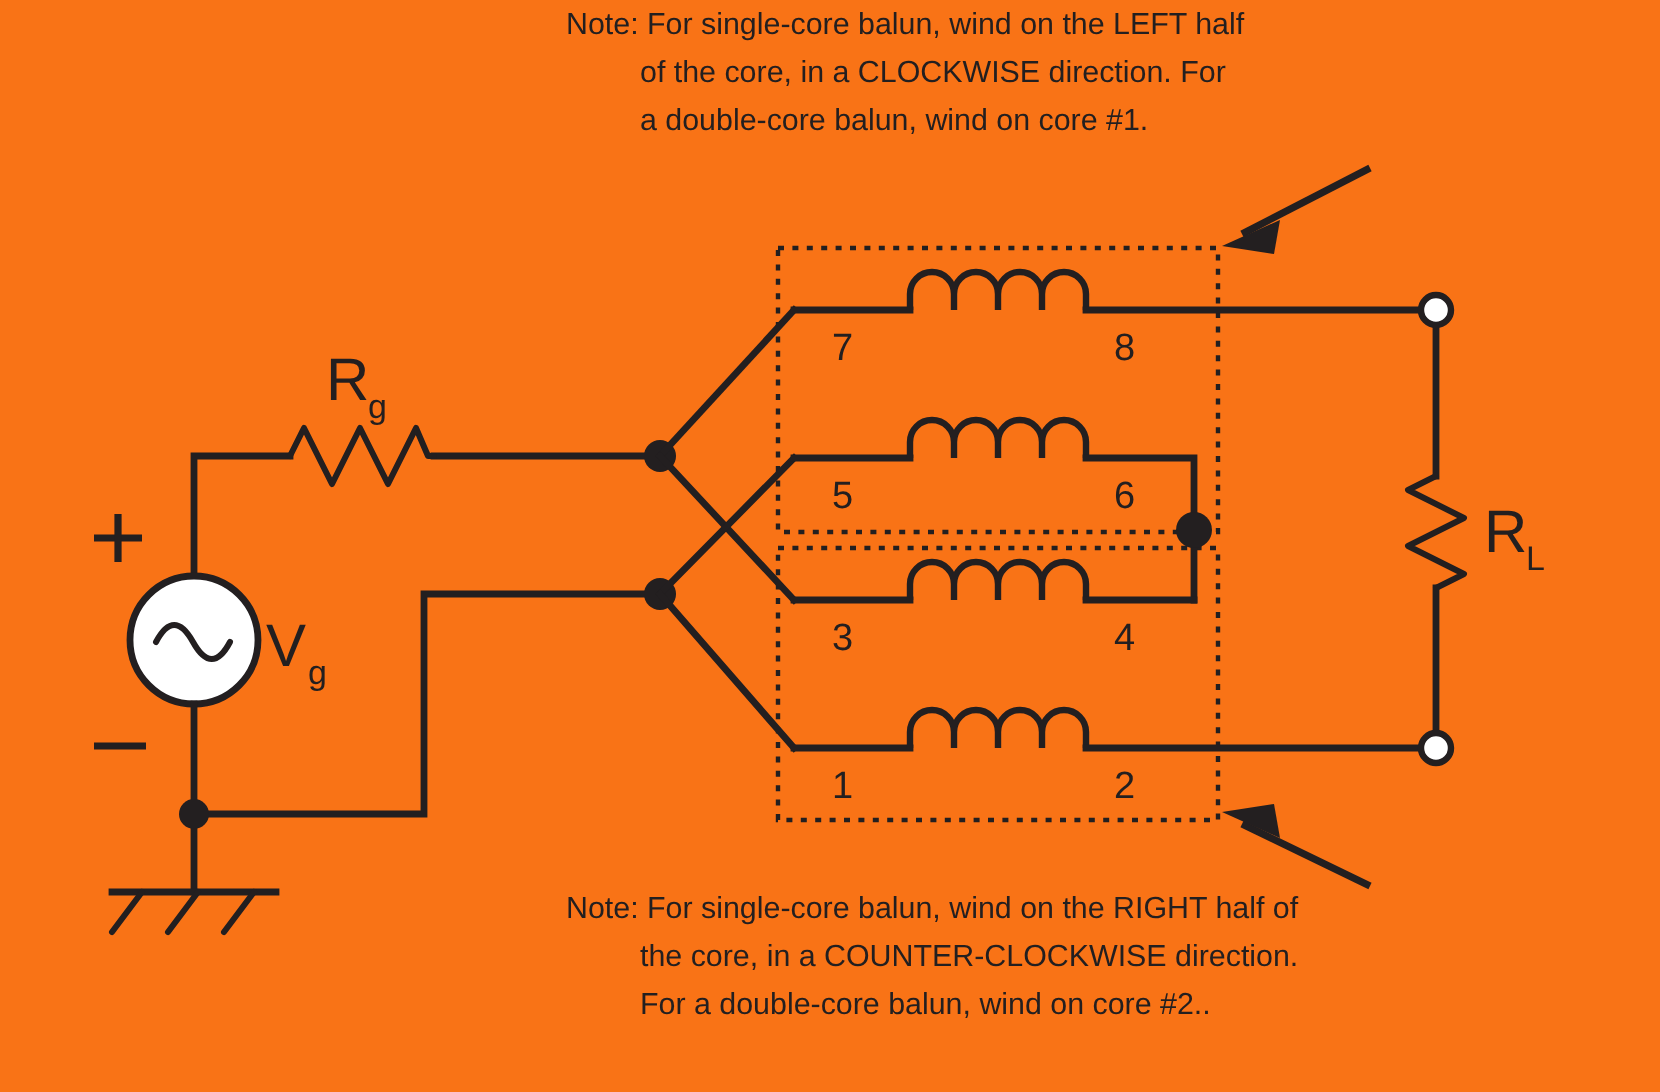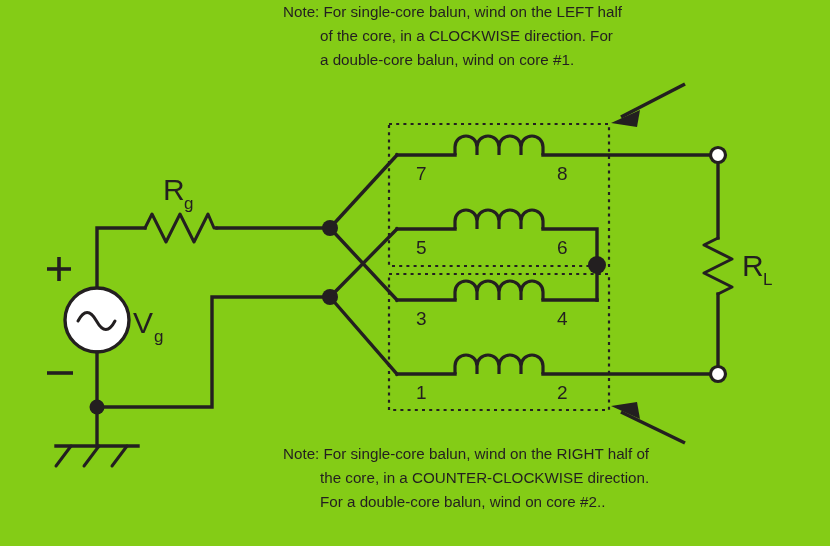--- a/index.html
+++ b/index.html
@@ -10,21 +10,21 @@
   body {
     width: 830px;
     height: 546px;
     font-family: "Liberation Sans", sans-serif;
     overflow: hidden;
   }
   #diagram-root {
     position: relative;
     width: 830px;
     height: 546px;
-    background: #84cc16;
+    background: #f97316;
   }
   svg.schematic {
     position: absolute;
     top: 0;
     left: 0;
     width: 830px;
     height: 546px;
   }
   .wire {
     stroke: #231f20;

